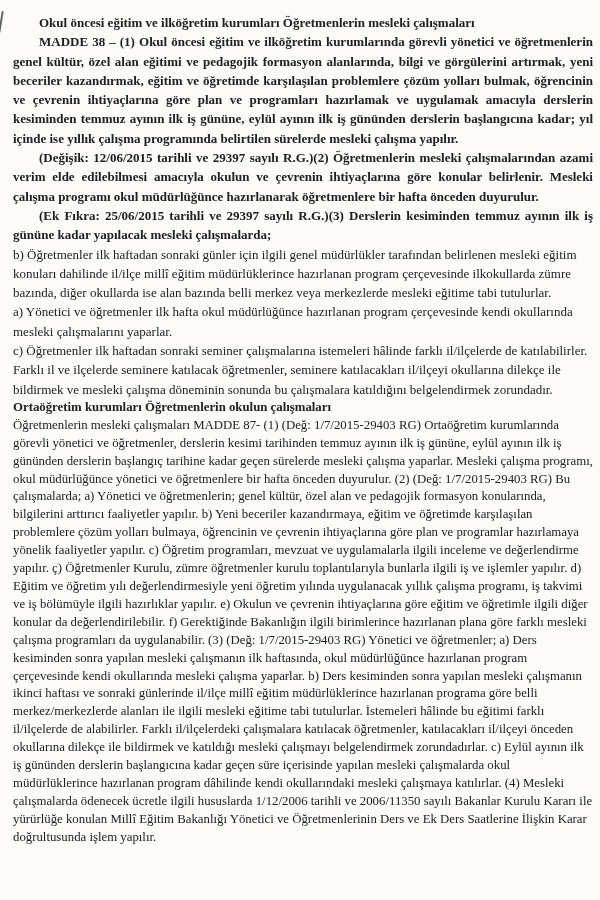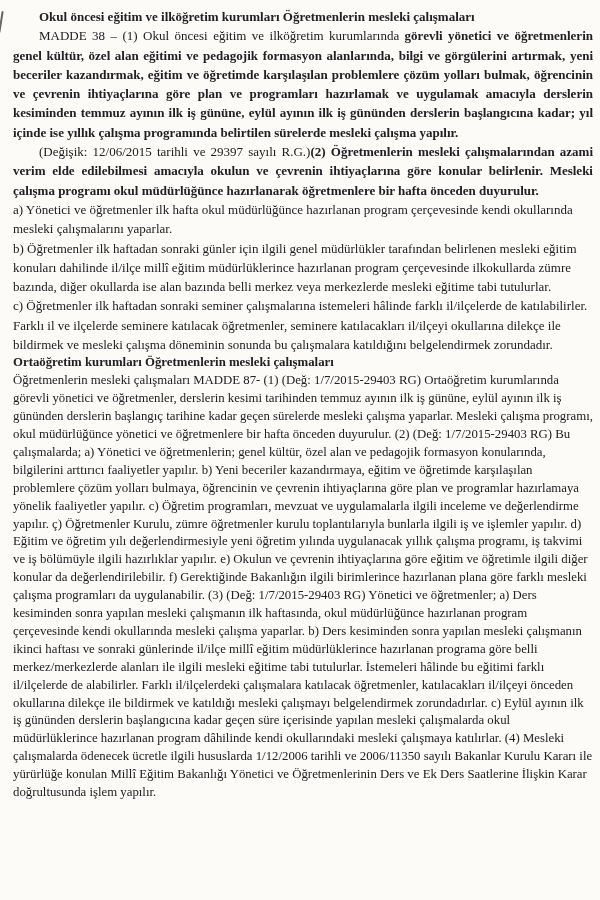--- a/index.html
+++ b/index.html
@@ -13,69 +13,70 @@
     background: var(--paper);
     color: var(--ink);
     font-family: "Liberation Serif", "DejaVu Serif", serif;
     position: relative;
     overflow: hidden;
   }
   .page {
     box-sizing: border-box;
     width: 600px;
     height: 644px;
-    padding: 7px 7px 8px 13px;
+    padding: 13px 7px 8px 13px;
     position: relative;
   }
   .scan-artifact {
     position: absolute;
     left: 0px;
     top: 11px;
     width: 2px;
     height: 22px;
     background: #4a4a4c;
     transform: rotate(9deg);
     border-radius: 2px;
     opacity: .85;
   }
   section { display: block; }
   .sec1 { font-size: 13px; line-height: 19.3px; }
   .sec2 { font-size: 12.8px; line-height: 17.9px; }
   p, h1, h2 { margin: 0; padding: 0; }
   h1, h2 { font-size: inherit; font-weight: bold; }
   .indent { text-indent: 26px; }
   .just { text-align: justify; }
-  .bold { font-weight: normal; }
+  .bold { font-weight: bold; }
   .plain { font-weight: bold; }
 </style>
 </head>
 <body>
 
 <div class="page">
 
   <div class="scan-artifact"></div>
 
   <section class="sec1">
 
     <h1 class="indent">Okul öncesi eğitim ve ilköğretim kurumları Öğretmenlerin mesleki çalışmaları</h1>
 
     <p class="indent just"><span class="bold">MADDE 38 – (1) Okul öncesi eğitim ve ilköğretim kurumlarında</span><span class="plain"> görevli yönetici ve öğretmenlerin genel kültür, özel alan eğitimi ve pedagojik formasyon alanlarında, bilgi ve görgülerini artırmak, yeni beceriler kazandırmak, eğitim ve öğretimde karşılaşılan problemlere çözüm yolları bulmak, öğrencinin ve çevrenin ihtiyaçlarına göre plan ve programları hazırlamak ve uygulamak amacıyla derslerin kesiminden temmuz ayının ilk iş gününe, eylül ayının ilk iş gününden derslerin başlangıcına kadar; yıl içinde ise yıllık çalışma programında belirtilen sürelerde mesleki çalışma yapılır.</span></p>
 
     <p class="indent just"><span class="bold">(Değişik: 12/06/2015 tarihli ve 29397 sayılı R.G.)</span><span class="plain">(2) Öğretmenlerin mesleki çalışmalarından azami verim elde edilebilmesi amacıyla okulun ve çevrenin ihtiyaçlarına göre konular belirlenir. Mesleki çalışma programı okul müdürlüğünce hazırlanarak öğretmenlere bir hafta önceden duyurulur.</span></p>
 
+    <p class="indent just"><span class="bold">(Ek Fıkra: 25/06/2015 tarihli ve 29397 sayılı R.G.)</span><span class="plain">(3) Derslerin kesiminden temmuz ayının ilk iş gününe kadar yapılacak mesleki çalışmalarda;</span></p>
+
+    <p>b) Öğretmenler ilk haftadan sonraki günler için ilgili genel müdürlükler tarafından belirlenen mesleki eğitim konuları dahilinde il/ilçe millî eğitim müdürlüklerince hazırlanan program çerçevesinde ilkokullarda zümre bazında, diğer okullarda ise alan bazında belli merkez veya merkezlerde mesleki eğitime tabi tutulurlar.</p>
 
     <p>a) Yönetici ve öğretmenler ilk hafta okul müdürlüğünce hazırlanan program çerçevesinde kendi okullarında mesleki çalışmalarını yaparlar.</p>
-
-    <p>b) Öğretmenler ilk haftadan sonraki günler için ilgili genel müdürlükler tarafından belirlenen mesleki eğitim konuları dahilinde il/ilçe millî eğitim müdürlüklerince hazırlanan program çerçevesinde ilkokullarda zümre bazında, diğer okullarda ise alan bazında belli merkez veya merkezlerde mesleki eğitime tabi tutulurlar.</p>
 
     <p>c) Öğretmenler ilk haftadan sonraki seminer çalışmalarına istemeleri hâlinde farklı il/ilçelerde de katılabilirler. Farklı il ve ilçelerde seminere katılacak öğretmenler, seminere katılacakları il/ilçeyi okullarına dilekçe ile bildirmek ve mesleki çalışma döneminin sonunda bu çalışmalara katıldığını belgelendirmek zorundadır.</p>
 
   </section>
 
   <section class="sec2">
 
-    <h2>Ortaöğretim kurumları Öğretmenlerin mesleki çalışmaları</h2>
+    <h2>Ortaöğretim kurumları Öğretmenlerin okulun çalışmaları</h2>
 
     <p>Öğretmenlerin mesleki çalışmaları MADDE 87- (1) (Değ: 1/7/2015-29403 RG) Ortaöğretim kurumlarında görevli yönetici ve öğretmenler, derslerin kesimi tarihinden temmuz ayının ilk iş gününe, eylül ayının ilk iş gününden derslerin başlangıç tarihine kadar geçen sürelerde mesleki çalışma yaparlar. Mesleki çalışma programı, okul müdürlüğünce yönetici ve öğretmenlere bir hafta önceden duyurulur. (2) (Değ: 1/7/2015-29403 RG) Bu çalışmalarda; a) Yönetici ve öğretmenlerin; genel kültür, özel alan ve pedagojik formasyon konularında, bilgilerini arttırıcı faaliyetler yapılır. b) Yeni beceriler kazandırmaya, eğitim ve öğretimde karşılaşılan problemlere çözüm yolları bulmaya, öğrencinin ve çevrenin ihtiyaçlarına göre plan ve programlar hazırlamaya yönelik faaliyetler yapılır. c) Öğretim programları, mevzuat ve uygulamalarla ilgili inceleme ve değerlendirme yapılır. ç) Öğretmenler Kurulu, zümre öğretmenler kurulu toplantılarıyla bunlarla ilgili iş ve işlemler yapılır. d) Eğitim ve öğretim yılı değerlendirmesiyle yeni öğretim yılında uygulanacak yıllık çalışma programı, iş takvimi ve iş bölümüyle ilgili hazırlıklar yapılır. e) Okulun ve çevrenin ihtiyaçlarına göre eğitim ve öğretimle ilgili diğer konular da değerlendirilebilir. f) Gerektiğinde Bakanlığın ilgili birimlerince hazırlanan plana göre farklı mesleki çalışma programları da uygulanabilir. (3) (Değ: 1/7/2015-29403 RG) Yönetici ve öğretmenler; a) Ders kesiminden sonra yapılan mesleki çalışmanın ilk haftasında, okul müdürlüğünce hazırlanan program çerçevesinde kendi okullarında mesleki çalışma yaparlar. b) Ders kesiminden sonra yapılan mesleki çalışmanın ikinci haftası ve sonraki günlerinde il/ilçe millî eğitim müdürlüklerince hazırlanan programa göre belli merkez/merkezlerde alanları ile ilgili mesleki eğitime tabi tutulurlar. İstemeleri hâlinde bu eğitimi farklı il/ilçelerde de alabilirler. Farklı il/ilçelerdeki çalışmalara katılacak öğretmenler, katılacakları il/ilçeyi önceden okullarına dilekçe ile bildirmek ve katıldığı mesleki çalışmayı belgelendirmek zorundadırlar. c) Eylül ayının ilk iş gününden derslerin başlangıcına kadar geçen süre içerisinde yapılan mesleki çalışmalarda okul müdürlüklerince hazırlanan program dâhilinde kendi okullarındaki mesleki çalışmaya katılırlar. (4) Mesleki çalışmalarda ödenecek ücretle ilgili hususlarda 1/12/2006 tarihli ve 2006/11350 sayılı Bakanlar Kurulu Kararı ile yürürlüğe konulan Millî Eğitim Bakanlığı Yönetici ve Öğretmenlerinin Ders ve Ek Ders Saatlerine İlişkin Karar doğrultusunda işlem yapılır.</p>
 
   </section>
 
 </div>
 
 </body></html>

